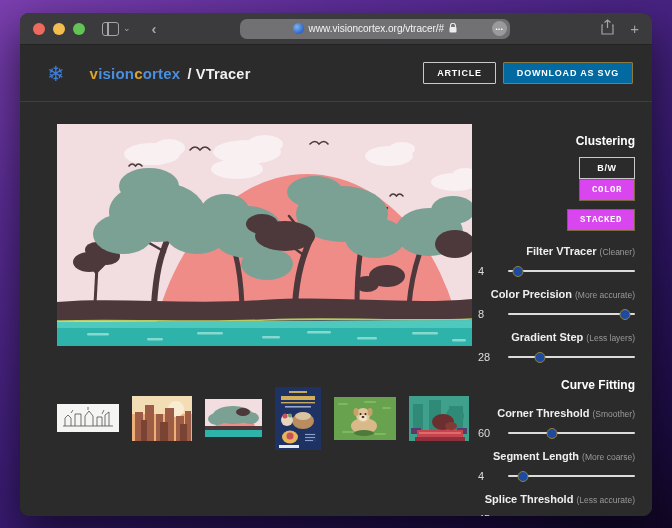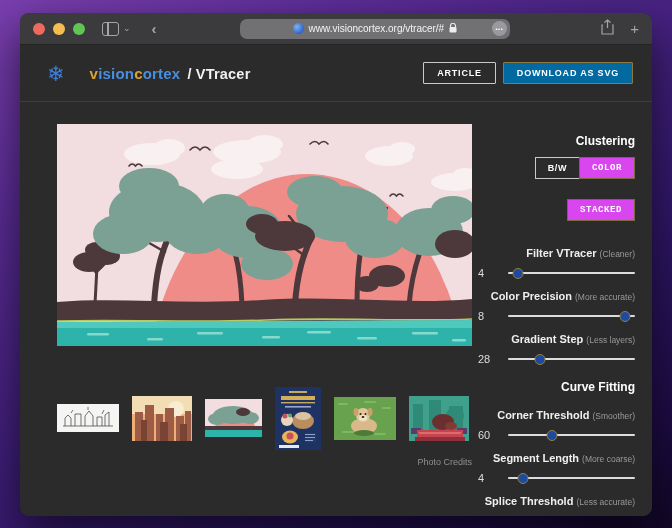--- a/index.html
+++ b/index.html
@@ -71,21 +71,21 @@
   .artwork svg{display:block;}
   .thumbs{margin-top:42px;display:flex;align-items:center;gap:13px;height:64px;}
   .thumb{cursor:pointer;flex:0 0 auto;display:block;}
   .credits{margin-top:5px;text-align:right;color:#8f8f8f;font-size:9px;cursor:pointer;}
   
   .controls{
     flex:1;margin-left:6px;padding-top:10px;
     display:flex;flex-direction:column;align-items:flex-end;
   }
   .ctl-title{font-size:12px;font-weight:bold;color:#fff;margin:0 0 9px;}
-  .seg{display:flex;margin-bottom:20px;}
+  .seg{display:flex;margin-bottom:8px;flex-direction:column;}
   .seg button{
     height:22px;padding:0 12px;margin-left:-1px;
     background:transparent;border:1px solid #c9c9c9;border-radius:0;
     color:#fff;font-size:9px;font-weight:bold;letter-spacing:.6px;cursor:pointer;
     font-family:"Liberation Sans",sans-serif;
   }
   .seg button.selected{background:#d946ef;border-color:#776a3e;position:relative;z-index:1;font-family:Liberation Mono, monospace;}
   .slider-group{width:100%;display:flex;flex-direction:column;align-items:flex-end;margin-top:6px;}
   .slider-label{font-size:11px;font-weight:bold;color:#efefef;margin:0 0 8px;}
   .slider-hint{font-size:8.5px;color:#9a9a9a;font-weight:normal;margin-left:3px;}
@@ -343,21 +343,20 @@
                   <rect x="48" y="32" width="10" height="6"></rect>
                 </g>
                 <ellipse cx="34" cy="26" rx="11" ry="8" fill="#6b2f2f"></ellipse>
                 <ellipse cx="42" cy="30" rx="6" ry="4" fill="#823a35"></ellipse>
                 <rect x="8" y="34" width="46" height="9" fill="#c4454f"></rect>
                 <rect x="10" y="36" width="42" height="2" fill="#e06a6a"></rect>
                 <rect x="6" y="41" width="50" height="4" fill="#8f2f3c"></rect>
               </svg>
           </span>
         </div>
-        <div class="credits">Photo Credits</div>
       </div>
 
       <aside class="controls">
 
         <h3 class="ctl-title">Clustering</h3>
 
         <div class="seg">
           <button>B/W</button>
           <button class="selected">COLOR</button>
         </div>

